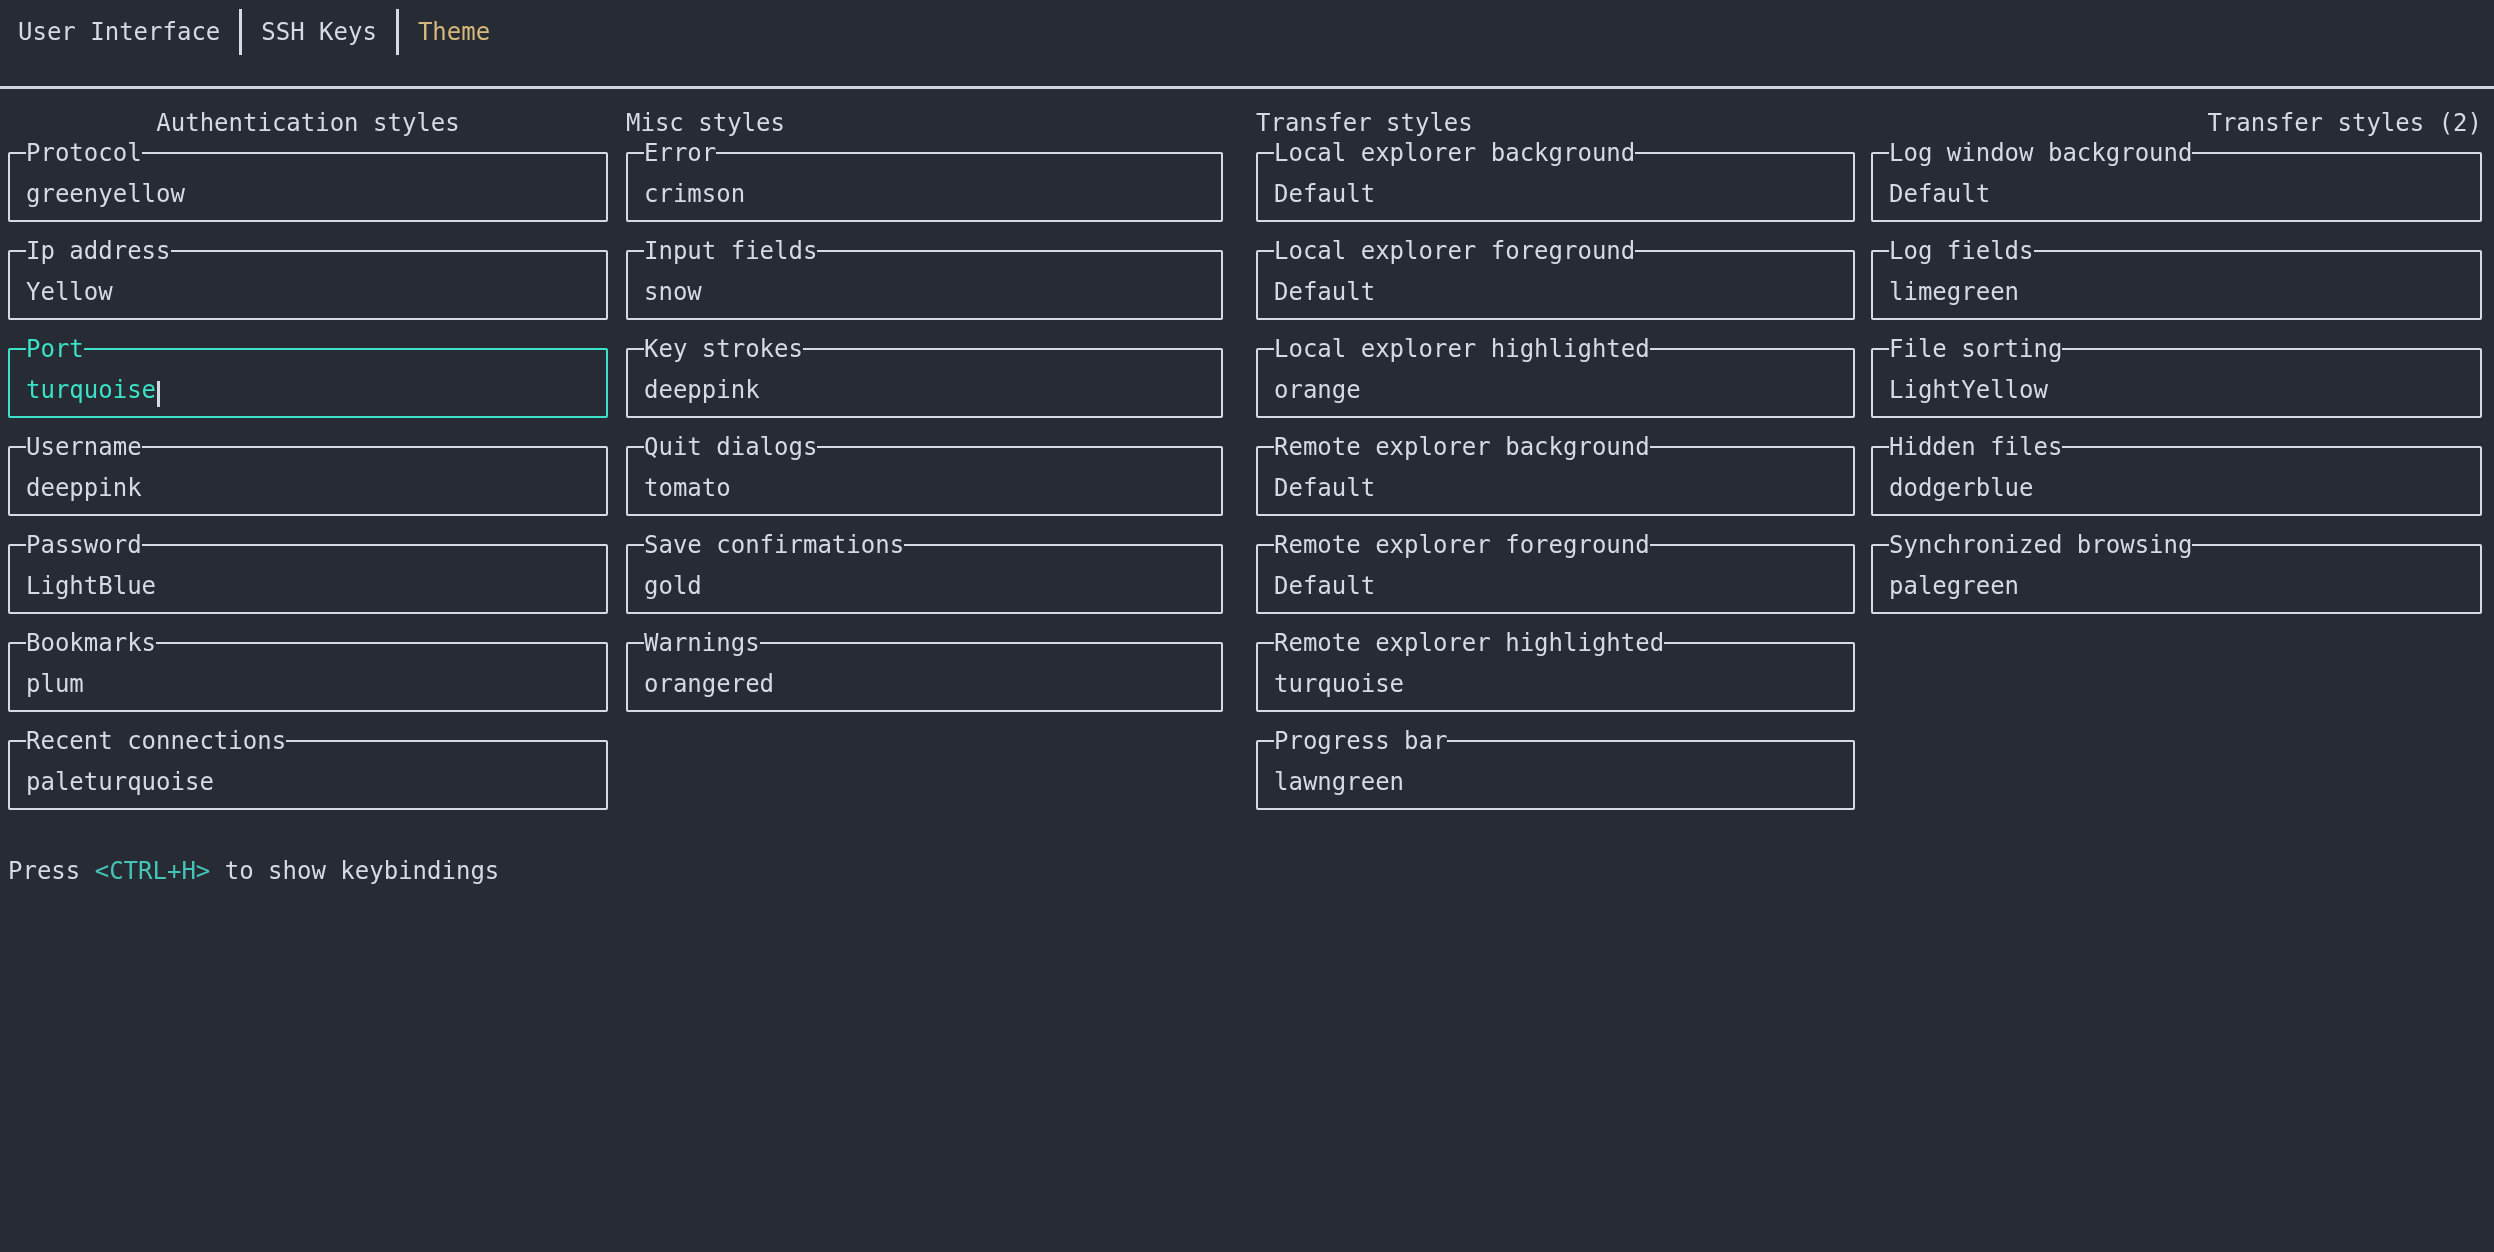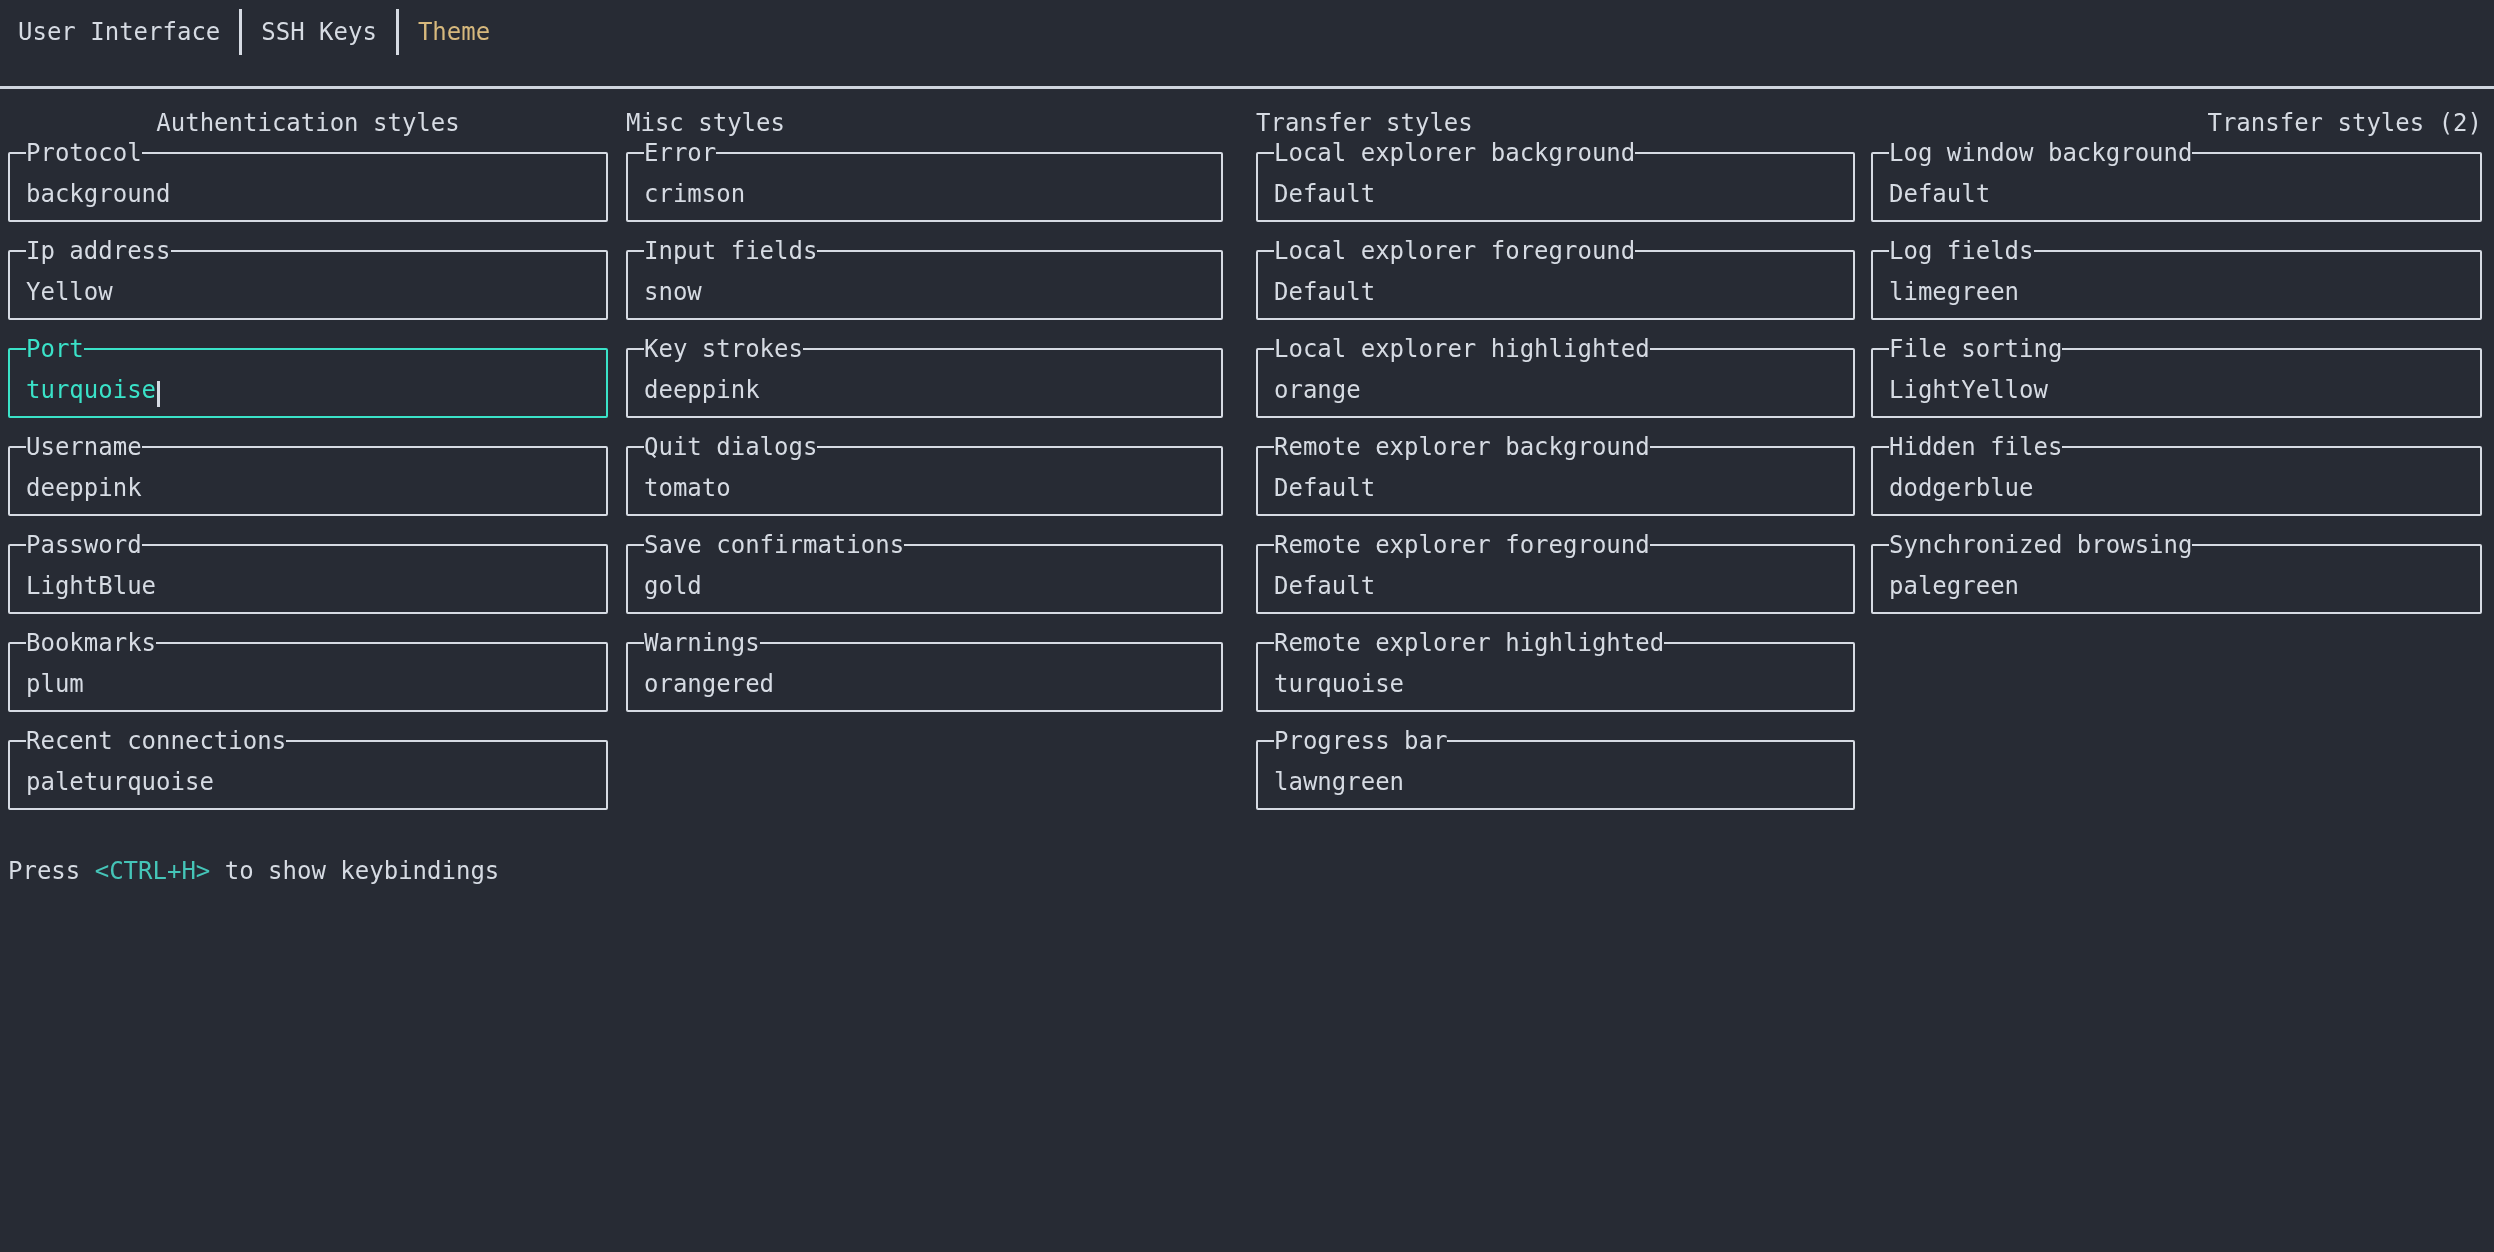--- a/index.html
+++ b/index.html
@@ -79,21 +79,21 @@
   <span class="tab active">Theme</span>
 </div>
 
 <div class="top-rule"></div>
 
 <main id="panel">
     <section class="column" style="left: 8px; width: 600px; text-align: center;">
       <div class="col-title">Authentication styles</div>
       <div class="field">
         <span class="flabel">Protocol</span>
-        <div class="fvalue"><span>background</span></div>
+        <div class="fvalue"><span>greenyellow</span></div>
       </div>
       <div class="field">
         <span class="flabel">Ip address</span>
         <div class="fvalue"><span>Yellow</span></div>
       </div>
       <div class="field focused">
         <span class="flabel">Port</span>
         <div class="fvalue"><span>turquoise</span><span class="cursor"></span></div>
       </div>
       <div class="field">

